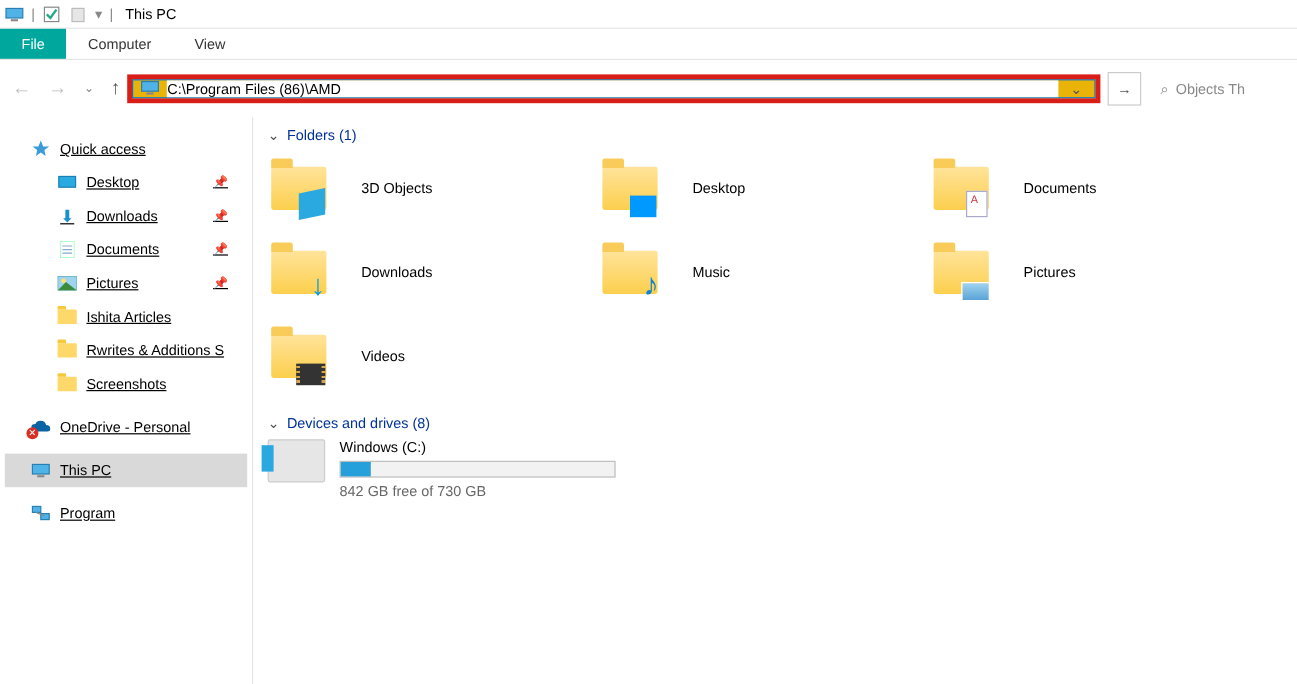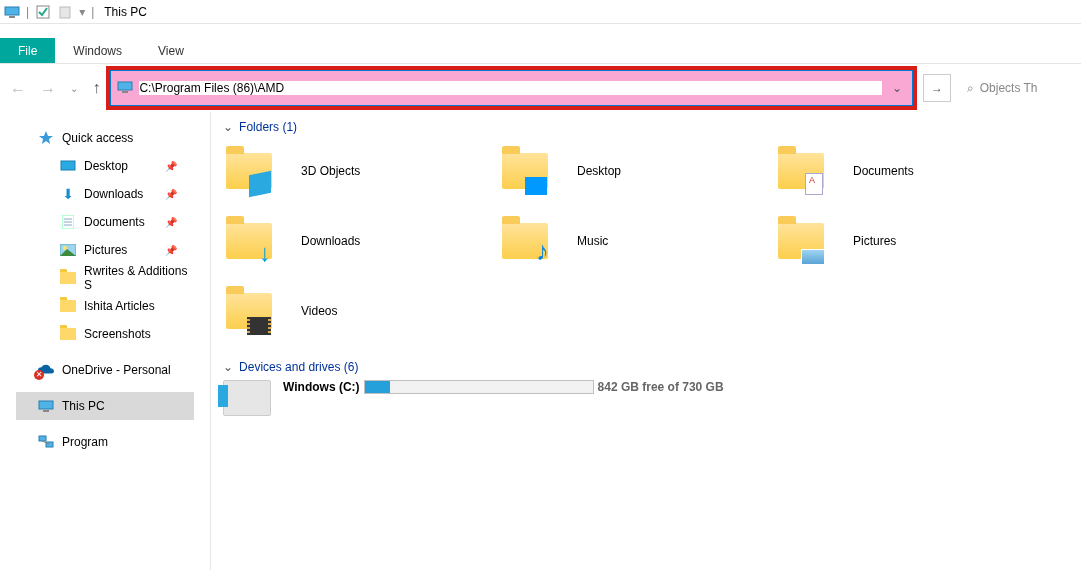--- a/index.html
+++ b/index.html
@@ -5,41 +5,41 @@
   * { margin: 0; padding: 0; box-sizing: border-box; }
   body { font-family: "Segoe UI", sans-serif; font-size: 12px; color: #000; background: #fff; width: 1081px; height: 570px; overflow: hidden; }
 
   
   .titlebar { display: flex; align-items: center; height: 24px; padding: 0 4px; gap: 6px; border-bottom: 1px solid #e5e5e5; }
   .tb-icon { width: 16px; display: flex; align-items: center; justify-content: center; }
   .tb-sep { color: #888; }
   .tb-title { margin-left: 4px; }
 
   
-  .menubar { display: flex; align-items: stretch; height: 26px; border-bottom: 1px solid #e5e5e5; margin-top: 14px; }
+  .menubar { display: flex; align-items: stretch; height: 26px; border-bottom: 1px solid #e5e5e5; }
   .menu-file { background: #00a79d; color: #fff; padding: 0 18px; display: flex; align-items: center; }
   .menu-item { padding: 0 18px; display: flex; align-items: center; color: #333; }
 
   
   .navrow { display: flex; align-items: center; height: 48px; padding: 8px 10px; gap: 10px; }
   .nav-icons { display: flex; align-items: center; gap: 14px; color: #555; }
   .nav-arrow { font-size: 16px; }
   .nav-arrow.dis { color: #bcbcbc; }
   .addr-wrap { position: relative; flex: 1; }
   .highlight { position: absolute; inset: -4px -4px -4px -4px; border: 4px solid #d91e18; pointer-events: none; }
-  .addr { display: flex; align-items: center; height: 36px; border: 1px solid #0078d7; background: #f9a8d4; padding: 0 6px; gap: 6px; }
+  .addr { display: flex; align-items: center; height: 16px; border: 1px solid #0078d7; background: #eab308; padding: 0 6px; gap: 6px; }
   .addr input { flex: 1; border: none; outline: none; font: inherit; }
   .addr .chev { color: #555; padding: 0 4px; }
   .go-btn { width: 28px; height: 28px; border: 1px solid #ccc; display: flex; align-items: center; justify-content: center; color: #555; }
   .search { width: 110px; height: 28px; display: flex; align-items: center; gap: 6px; color: #888; padding-left: 6px; }
 
   
   .body { display: flex; height: calc(570px - 24px - 26px - 48px); }
   .sidebar { width: 210px; padding-top: 8px; }
-  .sb-group { padding: 4px 16px; }
+  .sb-group { padding: 4px 4px; text-decoration: underline; }
   .sb-item { display: flex; align-items: center; height: 28px; gap: 8px; padding-left: 22px; }
   .sb-item.indent { padding-left: 44px; }
   .sb-item.active { background: #d9d9d9; }
   .sb-pin { margin-left: auto; margin-right: 16px; color: #888; font-size: 10px; }
   .sb-item .ic { width: 16px; height: 16px; display: flex; align-items: center; justify-content: center; font-size: 12px; }
   .qa-ic { color: #2a8dd4; position: relative; }
   .folder-ic { width: 16px; height: 12px; background: #ffd86b; border-radius: 1px 1px 0 0; position: relative; }
   .folder-ic::before { content:""; position:absolute; top:-3px; left:0; width:7px; height:3px; background:#f5c93a; border-radius:1px 1px 0 0;}
   .pc-ic { font-size: 10px; }
 
@@ -48,21 +48,21 @@
   .group-hdr { display: flex; align-items: center; gap: 6px; color: #003399; margin-bottom: 6px; }
   .group-hdr .chev { color: #555; }
   .grid { display: flex; flex-wrap: wrap; gap: 8px 6px; margin-bottom: 18px; }
   .tile { display: flex; align-items: center; width: 270px; height: 62px; gap: 28px; padding: 2px; }
   .tile .t-icon { width: 48px; height: 48px; display: flex; align-items: center; justify-content: center; position: relative; }
   .yellow-folder { width: 46px; height: 36px; background: linear-gradient(#ffe39a,#fccf4d); border-radius: 2px; position: relative; }
   .yellow-folder::before { content:""; position:absolute; top:-7px; left:0; width:18px; height:8px; background:#f9cc5a; border-radius:2px 2px 0 0;}
   .drive-row { display: flex; align-items: flex-start; gap: 12px; }
   .drive-icon { width: 48px; height: 36px; background: #e6e6e6; border: 1px solid #ccc; border-radius: 2px; position: relative; }
   .drive-icon::before { content:""; position:absolute; left:-6px; top:4px; width:10px; height:22px; background:#2aa8e0; }
-  .drive-info { display:flex; flex-direction:row; gap:4px;font-weight:bold;}
+  .drive-info { display:flex; flex-direction:column; gap:4px;}
   .drive-bar { width: 230px; height: 14px; border: 1px solid #bfbfbf; background: #f2f2f2; }
   .drive-fill { height: 100%; background: #26a0da; }
   .drive-free { color: #666; }
 
   
   .obj3d-ov { position:absolute; bottom:0; right:2px; width:22px; height:22px; background:#2aa8e0; transform:skewY(-12deg); }
   .desk-ov { position:absolute; bottom:0; right:2px; width:22px; height:18px; background:#0099ff; }
   .doc-ov { position:absolute; bottom:0; right:2px; width:18px; height:22px; background:#fff; border:1px solid #aac; }
   .doc-ov::after{content:"A"; position:absolute; top:1px; left:3px; font-size:9px; color:#c33;}
   .down-ov { position:absolute; bottom:-2px; right:2px; color:#0099e6; font-size:24px; font-weight:bold; }
@@ -94,21 +94,21 @@
         <rect x="2" y="2" width="10" height="11" fill="#e6e6e6" stroke="#bbb"></rect>
       </svg>
   </span>
   <span class="tb-sep">▾</span>
   <span class="tb-sep">|</span>
   <span class="tb-title">This PC</span>
 </div>
 
 <div class="menubar">
   <div class="menu-file">File</div>
-  <div class="menu-item">Windows</div>
+  <div class="menu-item">Computer</div>
   <div class="menu-item">View</div>
 </div>
 
 <div class="navrow">
   <div class="nav-icons">
     <span class="nav-arrow dis">←</span>
     <span class="nav-arrow dis">→</span>
     <span class="nav-arrow" style="font-size:10px;color:#888">⌄</span>
     <span class="nav-arrow">↑</span>
   </div>
@@ -179,27 +179,27 @@
               <polygon points="0,12 7,5 16,12" fill="#3c8a3c"></polygon>
             </svg>
           </span>
         <span>Pictures</span>
         <span class="sb-pin">📌</span>
       </div>
       <div class="sb-item indent">
         <span class="ic">
             <span class="folder-ic"></span>
           </span>
+        <span>Ishita Articles</span>
+      </div>
+      <div class="sb-item indent">
+        <span class="ic">
+            <span class="folder-ic"></span>
+          </span>
         <span>Rwrites &amp; Additions S</span>
-      </div>
-      <div class="sb-item indent">
-        <span class="ic">
-            <span class="folder-ic"></span>
-          </span>
-        <span>Ishita Articles</span>
       </div>
       <div class="sb-item indent">
         <span class="ic">
             <span class="folder-ic"></span>
           </span>
         <span>Screenshots</span>
       </div>
     </div>
 
     <div class="sb-group">
@@ -292,21 +292,21 @@
         <div class="t-icon">
             <div class="yellow-folder"></div>
             <div class="vid-ov"></div>
           </div>
         <span>Videos</span>
       </div>
     </div>
 
     <div class="group-hdr">
       <span class="chev">⌄</span>
-      <span>Devices and drives (6)</span>
+      <span>Devices and drives (8)</span>
     </div>
     <div class="grid">
       <div class="drive-row">
         <div class="drive-icon"></div>
         <div class="drive-info">
           <span>Windows (C:)</span>
           <div class="drive-bar">
             <div class="drive-fill" id="drive-fill" style="width: 11%;"></div>
           </div>
           <span class="drive-free">842 GB free of 730 GB</span>

